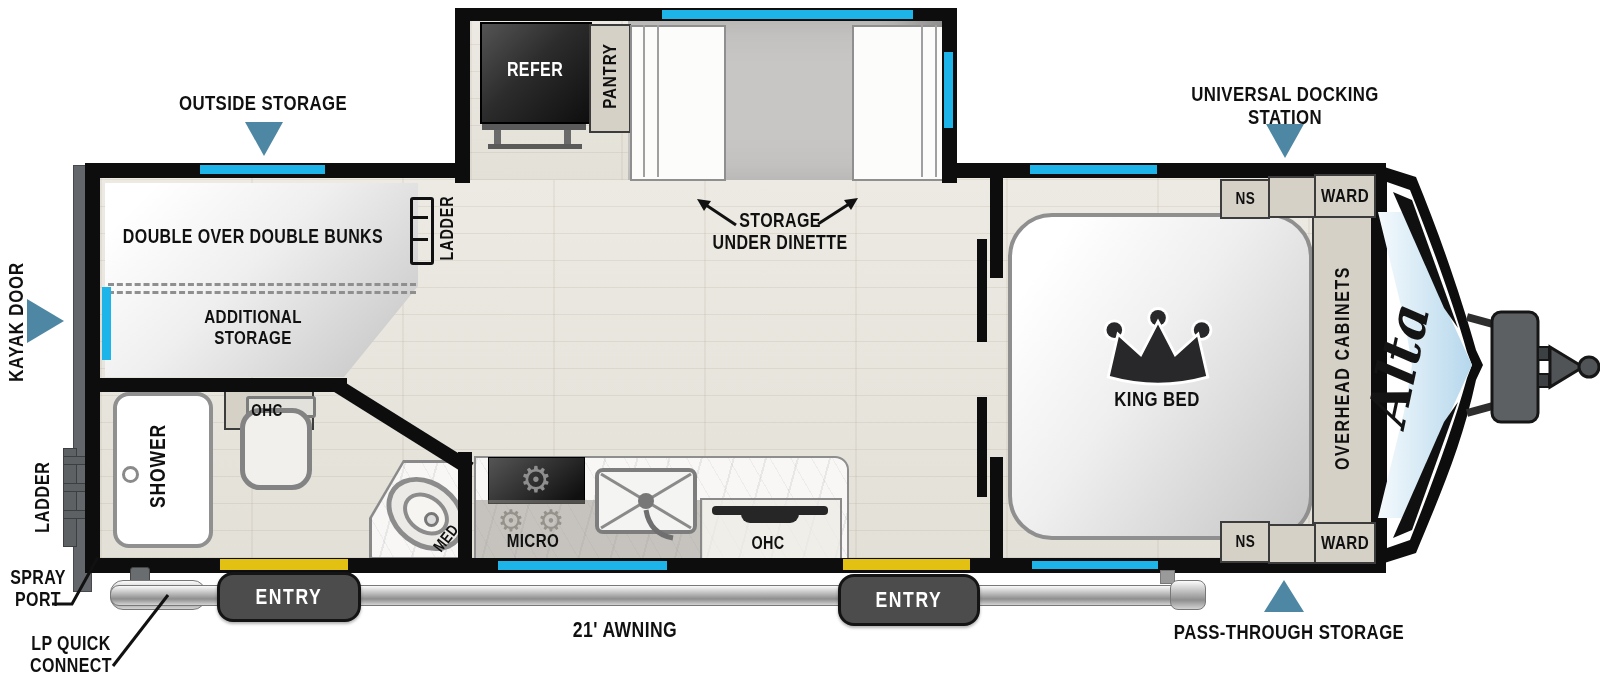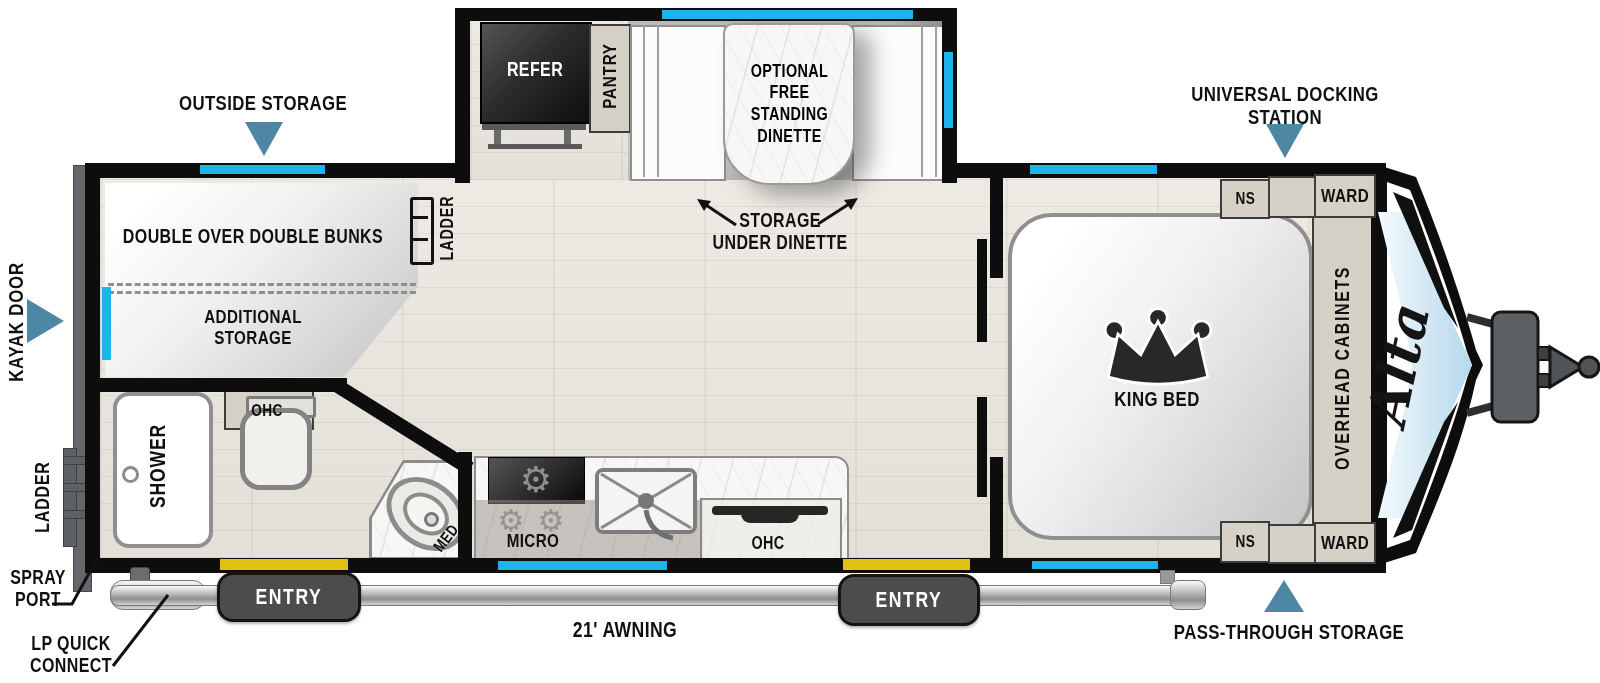--- a/index.html
+++ b/index.html
@@ -121,29 +121,20 @@
 
   <div class="cab" style="left:589px;top:24px;width:38px;height:105px"></div>
   <div class="vlbl" style="left:609px;top:76px;font-size:19px">PANTRY</div>
 
   <div class="bench" style="left:630px;top:25px;width:92px;height:152px"></div>
   <div class="bline" style="left:643px;top:25px;height:152px"></div>
   <div class="bline" style="left:657px;top:25px;height:152px"></div>
   <div class="bench" style="left:852px;top:25px;width:92px;height:152px"></div>
   <div class="bline" style="left:921px;top:25px;height:152px"></div>
   <div class="bline" style="left:935px;top:25px;height:152px"></div>
-  <div class="abs marble" style="left:723px;top:23px;width:128px;height:158px;border:2px solid #9a9a9a;
-              border-radius:10px 10px 46px 46px;box-shadow:16px 10px 22px rgba(60,60,60,.45);
-              display:flex;align-items:center;justify-content:center">
-    <span style="font-weight:bold;white-space:pre-line;text-align:center;transform:scaleX(.8);
-                 font-size:18px;line-height:1.2;letter-spacing:.5px">OPTIONAL
-FREE
-STANDING
-DINETTE</span>
-  </div>
 
   <div class="abs" style="left:1008px;top:213px;width:297px;height:319px;border:4px solid #8f8f8f;border-radius:44px;
               background:linear-gradient(125deg,#ffffff 12%,#efefef 45%,#c4c4c4 100%)"></div>
   <svg class="abs" style="left:1102px;top:306px" width="112" height="84" viewBox="0 0 100 74">
     <g fill="#28282a" stroke="#ffffff" stroke-width="5" paint-order="stroke">
       <circle cx="11" cy="21" r="7"></circle>
         <circle cx="50" cy="10" r="7"></circle>
         <circle cx="89" cy="21" r="7"></circle>
       <path d="M7,62 L15,27 L35,45 L50,16 L65,45 L85,27 L93,62 Q50,74 7,62 Z"></path>
     </g>

